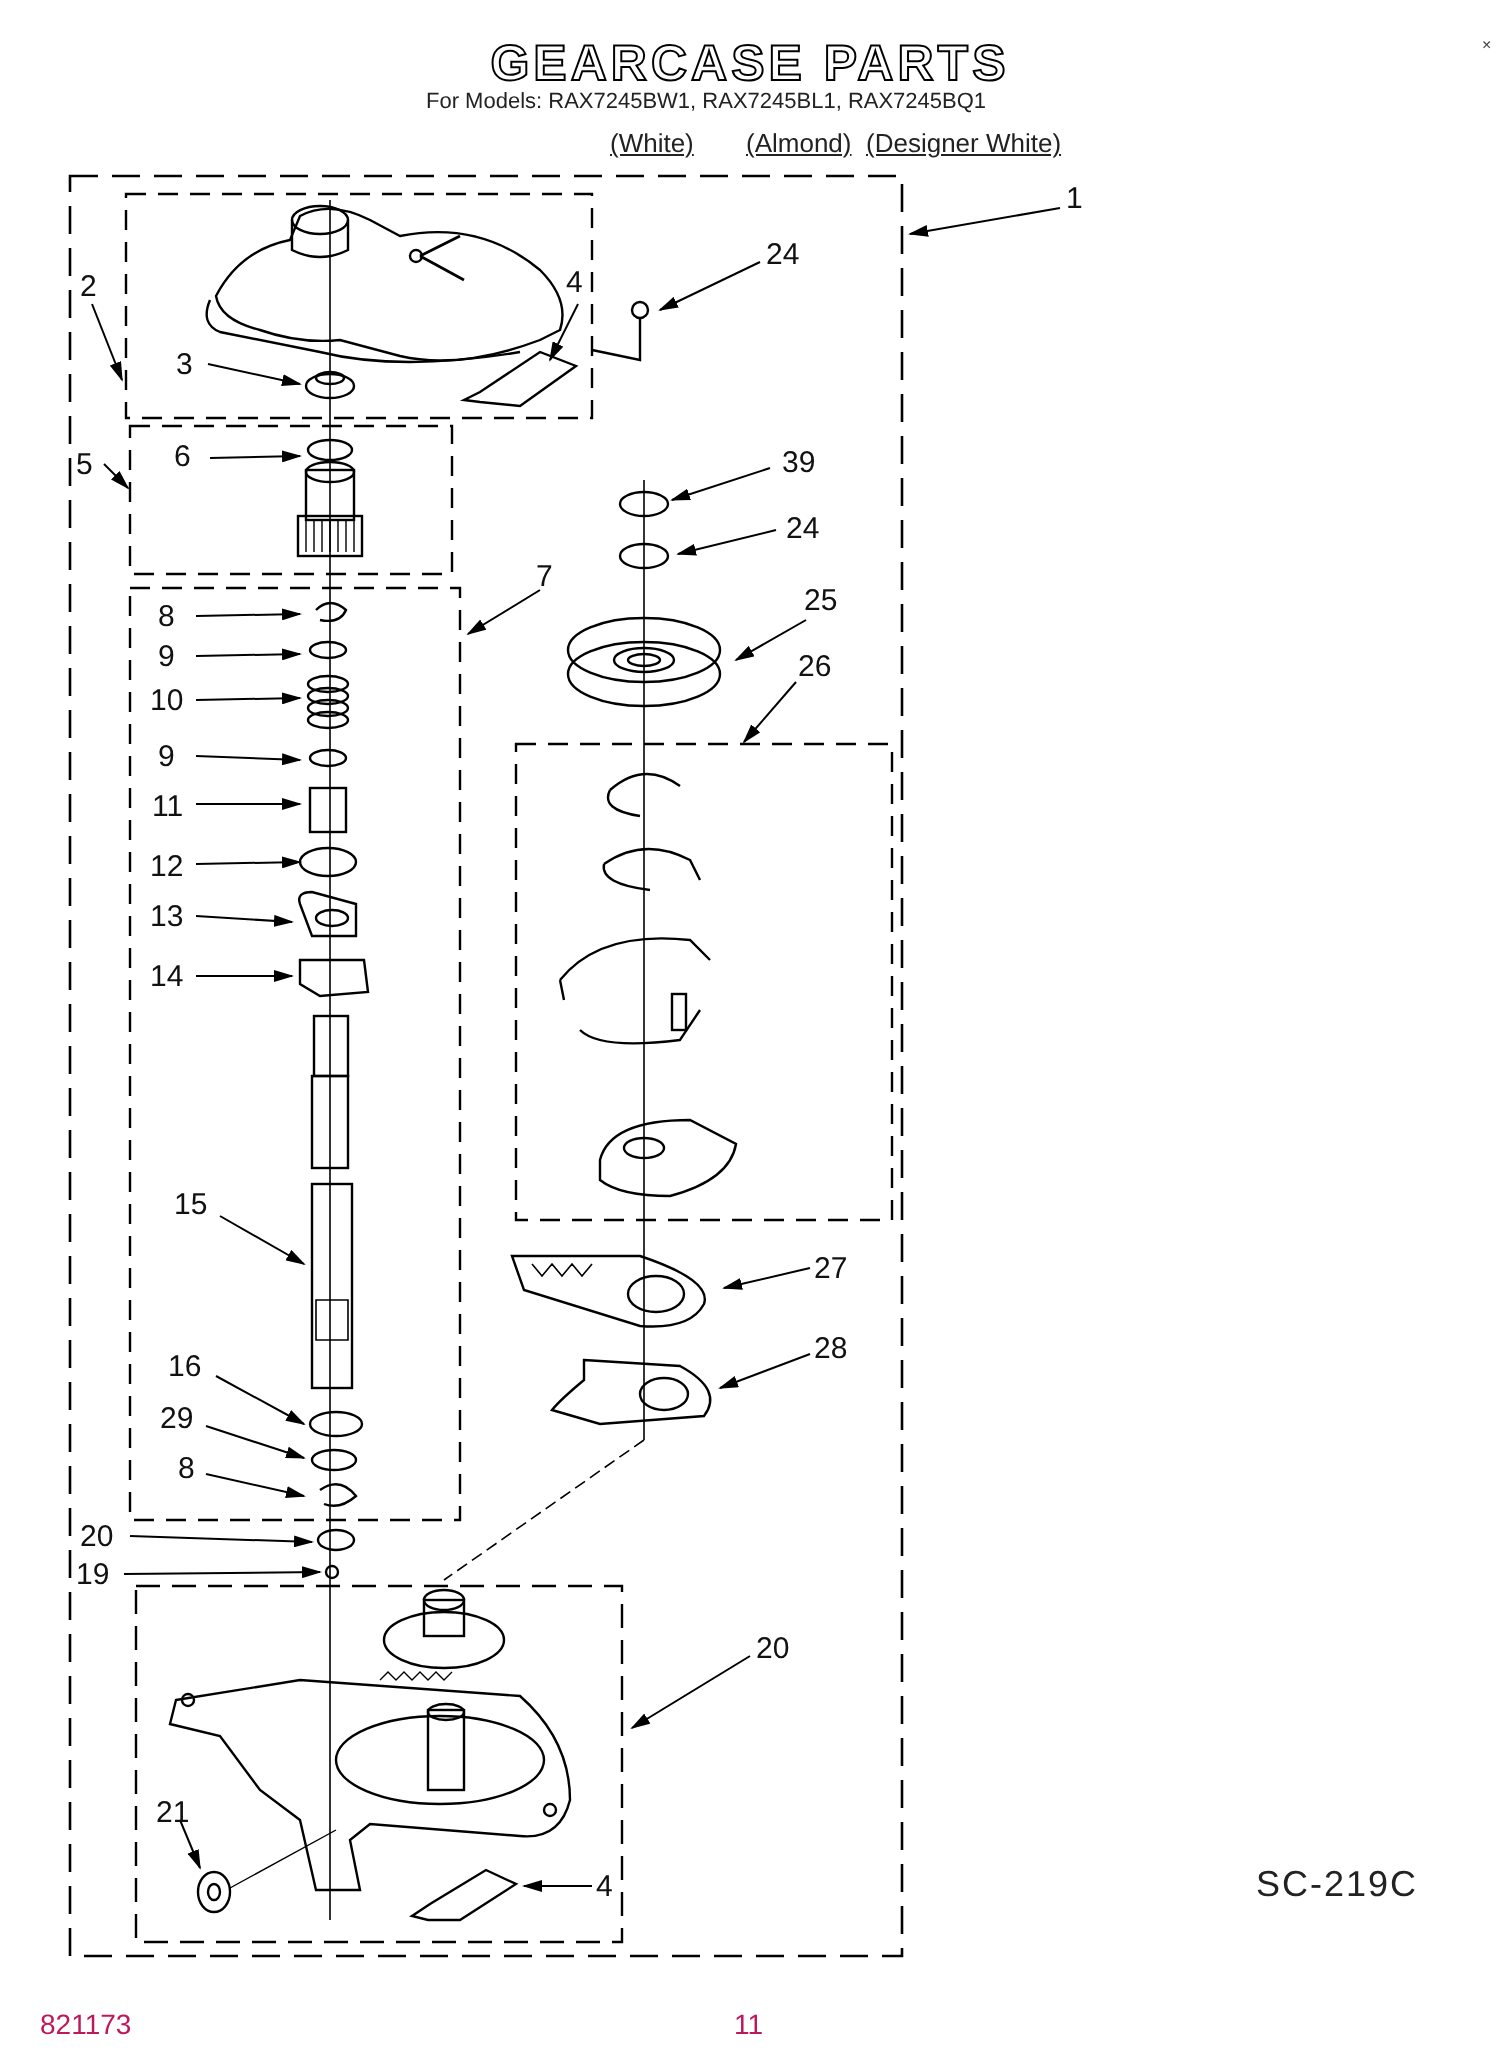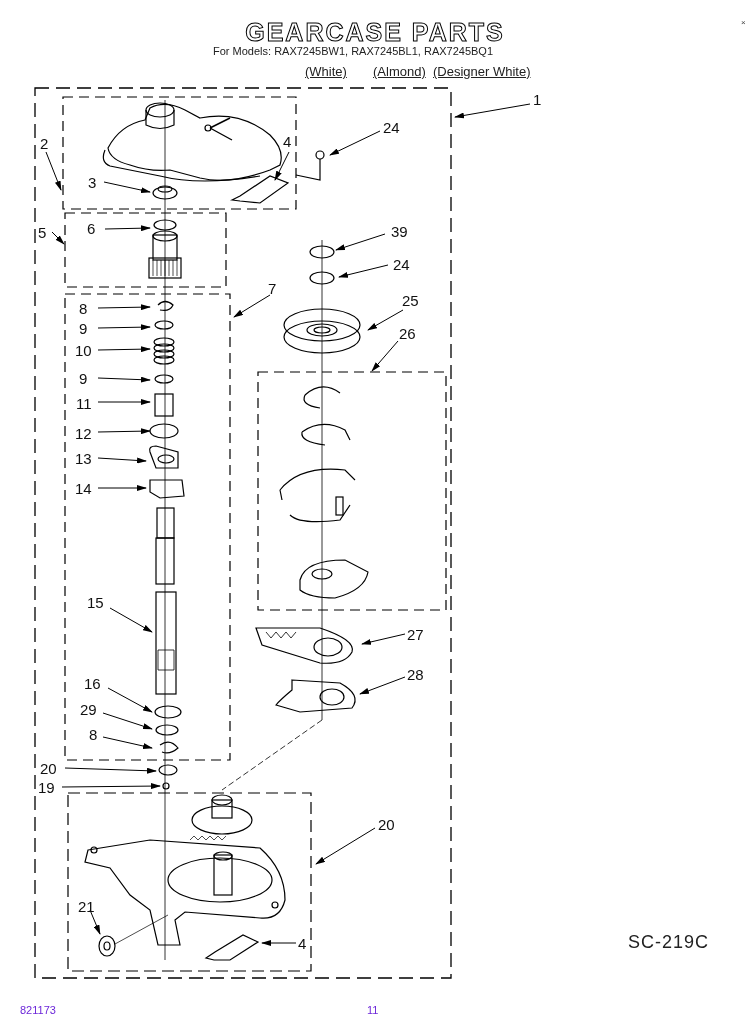--- a/index.html
+++ b/index.html
@@ -4,21 +4,21 @@
 <style>
   html, body { margin:0; padding:0; background:#ffffff; }
   body { width:750px; height:1036px; position:relative; overflow:hidden;
          font-family:"Liberation Sans", sans-serif; color:#000; }
   .title { position:absolute; left:0; width:750px; top:18px; text-align:center;
            font-size:25px; letter-spacing:2px; color:#fff;
            -webkit-text-stroke:1px #000; font-weight:bold; }
   .subtitle { position:absolute; left:213px; top:45px; font-size:11px; white-space:nowrap; color:#222; }
   .subtitle2 { position:absolute; top:64px; font-size:13px; white-space:nowrap; color:#222;text-decoration:underline; }
   .callout { position:absolute; font-size:15px; line-height:15px; white-space:nowrap; color:#111; }
-  .footer { position:absolute; font-size:11px; color:#6d28d9; }
+  .footer { position:absolute; font-size:14px; color:#be185d; }
   .code { position:absolute; font-size:18px; color:#222; letter-spacing:1px; }
   svg.art { position:absolute; left:0; top:0; }
   .corner-mark { position:absolute; left:741px; top:18px; font-size:8px; color:#444; }
 </style>
 </head>
 <body>
 
 <div class="title">GEARCASE PARTS</div>
 <div class="subtitle">For Models: RAX7245BW1, RAX7245BL1, RAX7245BQ1</div>
 <div class="subtitle2" style="left:305px">(White)</div>

